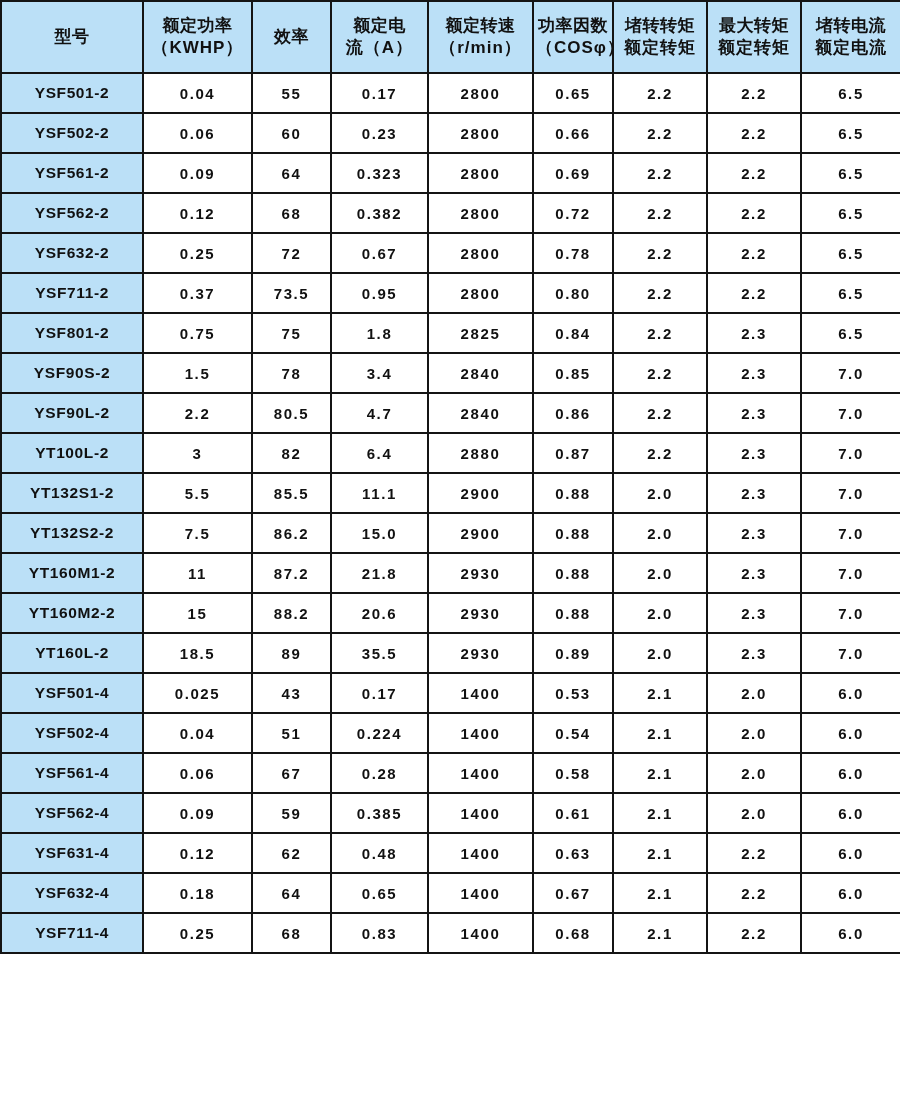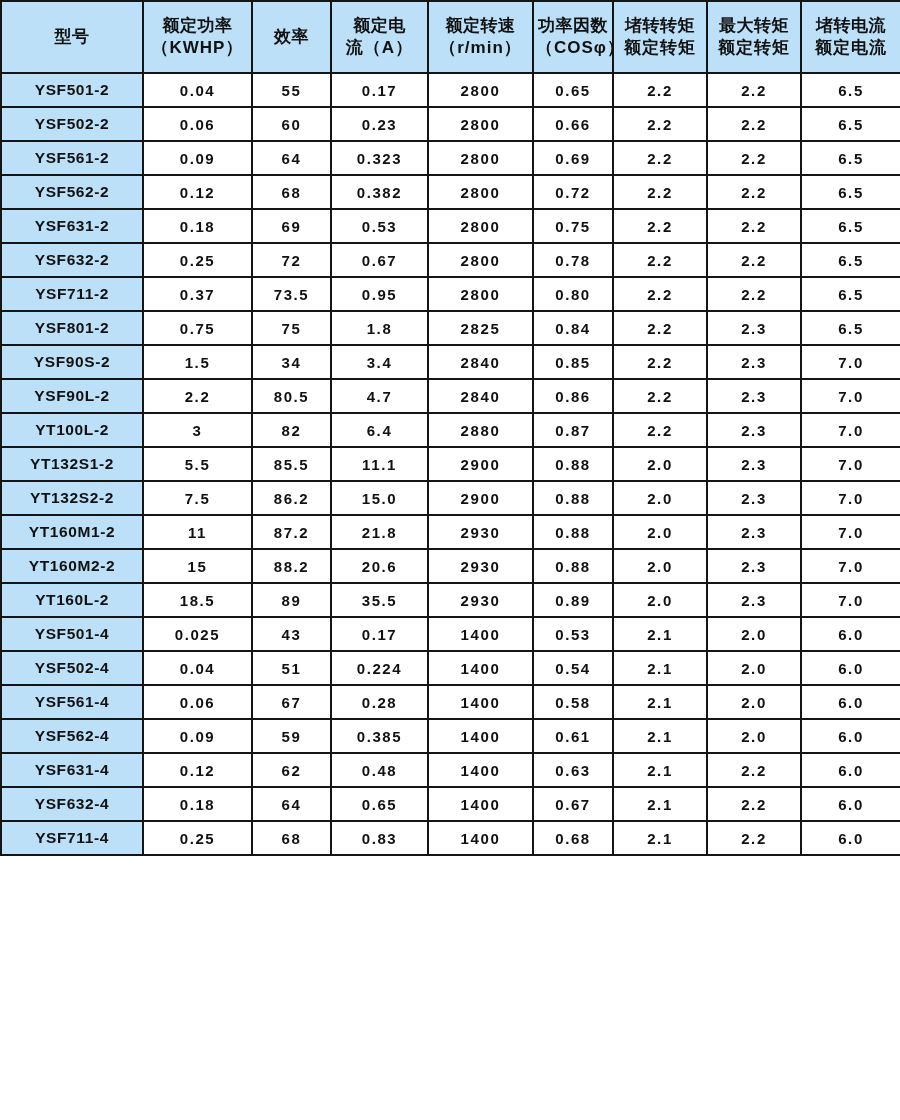--- a/index.html
+++ b/index.html
@@ -47,21 +47,21 @@
   }
   #spec-table thead th .hdr-line {
     display: block;
     white-space: nowrap;
   }
   #spec-table thead th .hdr-sub {
     display: block;
     white-space: nowrap;
     letter-spacing: 1px;
   }
-  #spec-table tbody tr { height: 34px; padding-left: 44px; }
+  #spec-table tbody tr { height: 40px; padding-left: 44px; }
   #spec-table tbody td {
     background: #ffffff;
     color: #111111;
     font-size: 15px;
     font-weight: bold;
     letter-spacing: 1.6px;
   }
   #spec-table tbody td.model-cell {
     background: #bbe0f7;
     letter-spacing: 0.6px;
@@ -160,31 +160,20 @@
         <td>0.12</td>
         <td>68</td>
         <td>0.382</td>
         <td>2800</td>
         <td>0.72</td>
         <td>2.2</td>
         <td>2.2</td>
         <td>6.5</td>
       </tr>
       <tr>
-        <td class="model-cell">YSF631-2</td>
-        <td>0.18</td>
-        <td>69</td>
-        <td>0.53</td>
-        <td>2800</td>
-        <td>0.75</td>
-        <td>2.2</td>
-        <td>2.2</td>
-        <td>6.5</td>
-      </tr>
-      <tr>
         <td class="model-cell">YSF632-2</td>
         <td>0.25</td>
         <td>72</td>
         <td>0.67</td>
         <td>2800</td>
         <td>0.78</td>
         <td>2.2</td>
         <td>2.2</td>
         <td>6.5</td>
       </tr>
@@ -206,21 +195,21 @@
         <td>1.8</td>
         <td>2825</td>
         <td>0.84</td>
         <td>2.2</td>
         <td>2.3</td>
         <td>6.5</td>
       </tr>
       <tr>
         <td class="model-cell">YSF90S-2</td>
         <td>1.5</td>
-        <td>34</td>
+        <td>78</td>
         <td>3.4</td>
         <td>2840</td>
         <td>0.85</td>
         <td>2.2</td>
         <td>2.3</td>
         <td>7.0</td>
       </tr>
       <tr>
         <td class="model-cell">YSF90L-2</td>
         <td>2.2</td>

